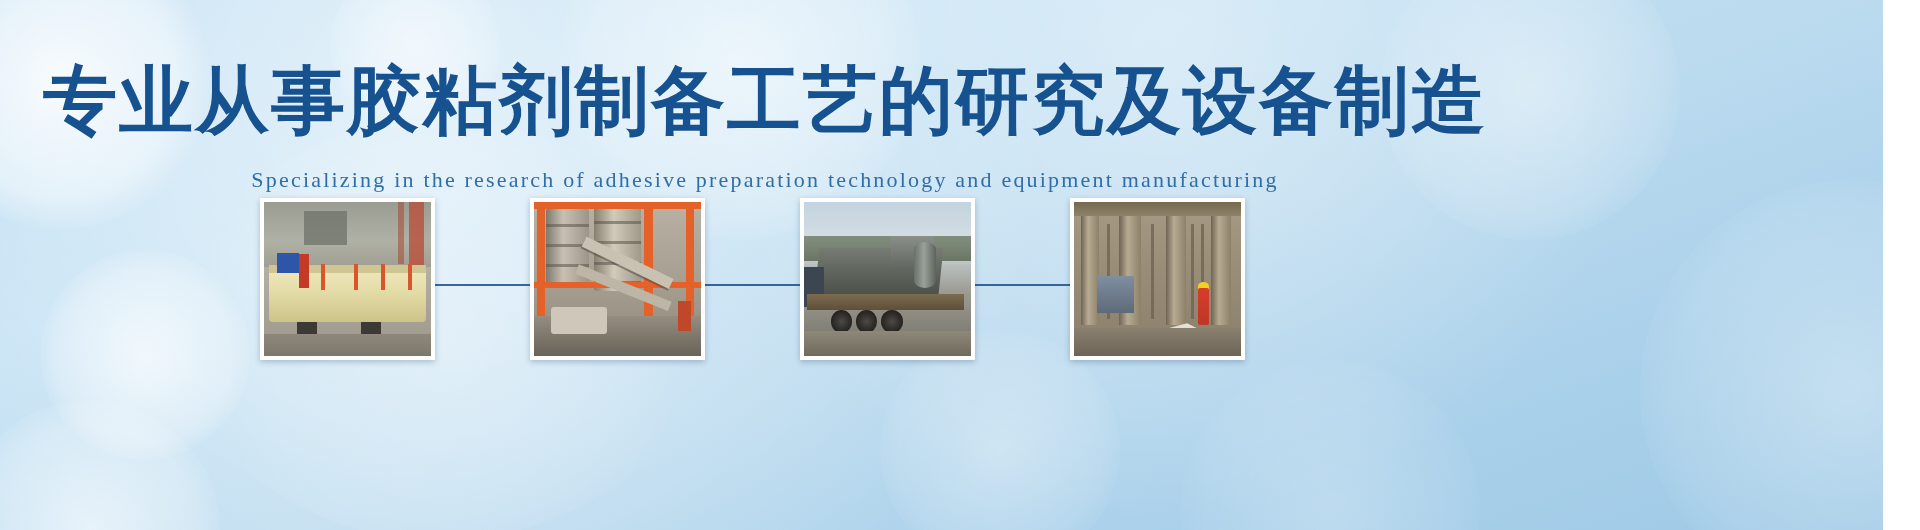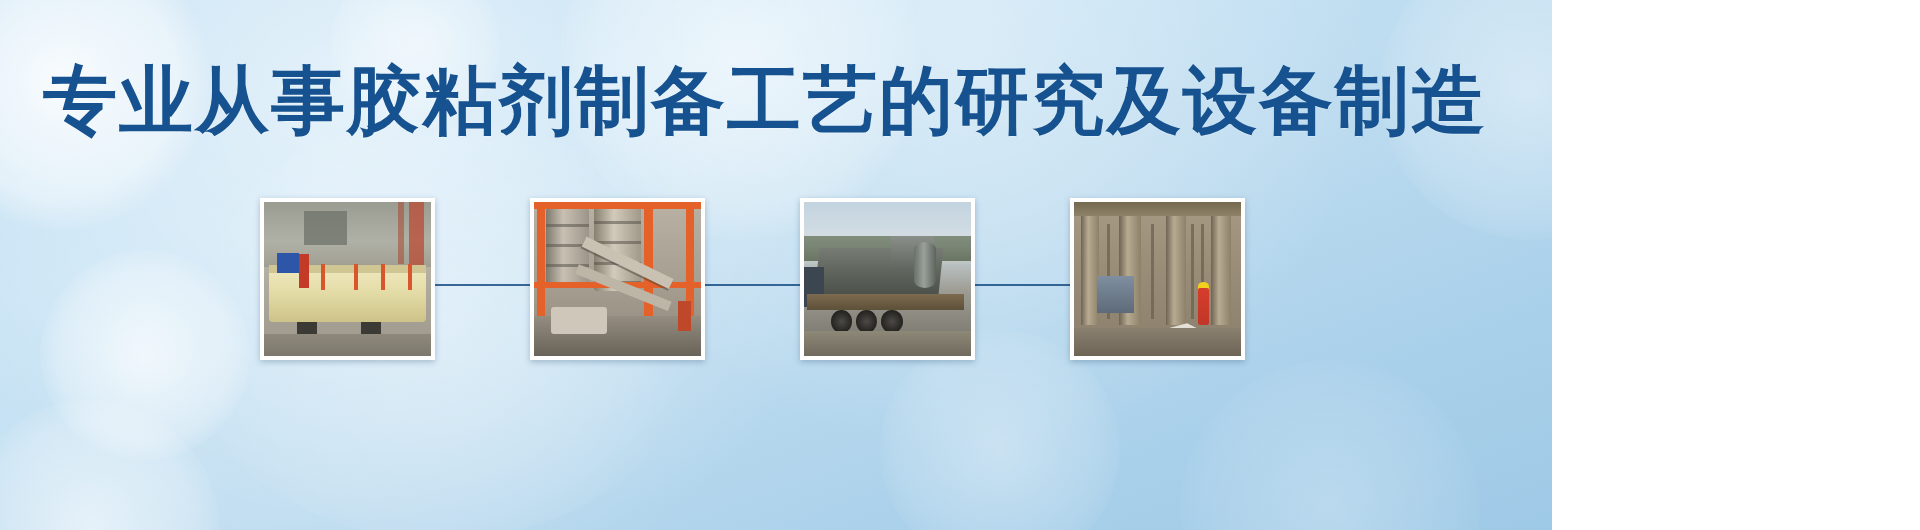--- a/index.html
+++ b/index.html
@@ -3,21 +3,21 @@
 <meta charset="utf-8">
 <style>
   html,body{margin:0;padding:0;}
   body{
     width:1920px;height:530px;overflow:hidden;
     font-family:"Liberation Sans","DejaVu Sans",sans-serif;
   }
 
   
   .banner{
-    position:relative;width:1552px;height:530px;overflow:hidden;
+    position:relative;width:1883px;height:530px;overflow:hidden;
     background:
       radial-gradient(circle at 22% 18%, rgba(255,255,255,.55) 0%, rgba(255,255,255,0) 42%),
       radial-gradient(circle at 62% 8%,  rgba(255,255,255,.40) 0%, rgba(255,255,255,0) 38%),
       linear-gradient(160deg,#bcdcf2 0%, #c5e2f4 28%, #bcdbef 55%, #a9d0ea 80%, #9ec9e6 100%);
   }
 
   
   .bokeh{position:absolute;border-radius:50%;pointer-events:none;}
   .b1{left:-90px;  top:-70px;  width:300px;height:300px;background:radial-gradient(circle,rgba(255,255,255,.85) 0%,rgba(255,255,255,.45) 55%,rgba(255,255,255,0) 72%);}
   .b2{left:40px;   top:250px;  width:210px;height:210px;background:radial-gradient(circle,rgba(255,255,255,.70) 0%,rgba(255,255,255,.30) 58%,rgba(255,255,255,0) 74%);}
@@ -159,20 +159,21 @@
   <div class="bokeh b3"></div>
   <div class="bokeh b4"></div>
   <div class="bokeh b5"></div>
   <div class="bokeh b6"></div>
   <div class="bokeh b7"></div>
   <div class="bokeh b8"></div>
   <div class="bokeh b9"></div>
   <div class="bokeh b10"></div>
 
   <div class="headline">专业从事胶粘剂制备工艺的研究及设备制造</div>
+  <div class="subtitle">Specializing in the research of adhesive preparation technology and equipment manufacturing</div>
 
   <div class="strip">
 
     <div class="connector" style="left:435px;width:95px;"></div>
     <div class="connector" style="left:705px;width:95px;"></div>
     <div class="connector" style="left:975px;width:95px;"></div>
 
     <div class="thumb" style="left:260px;">
       <div class="photo p1">
         <div class="wall"></div>

